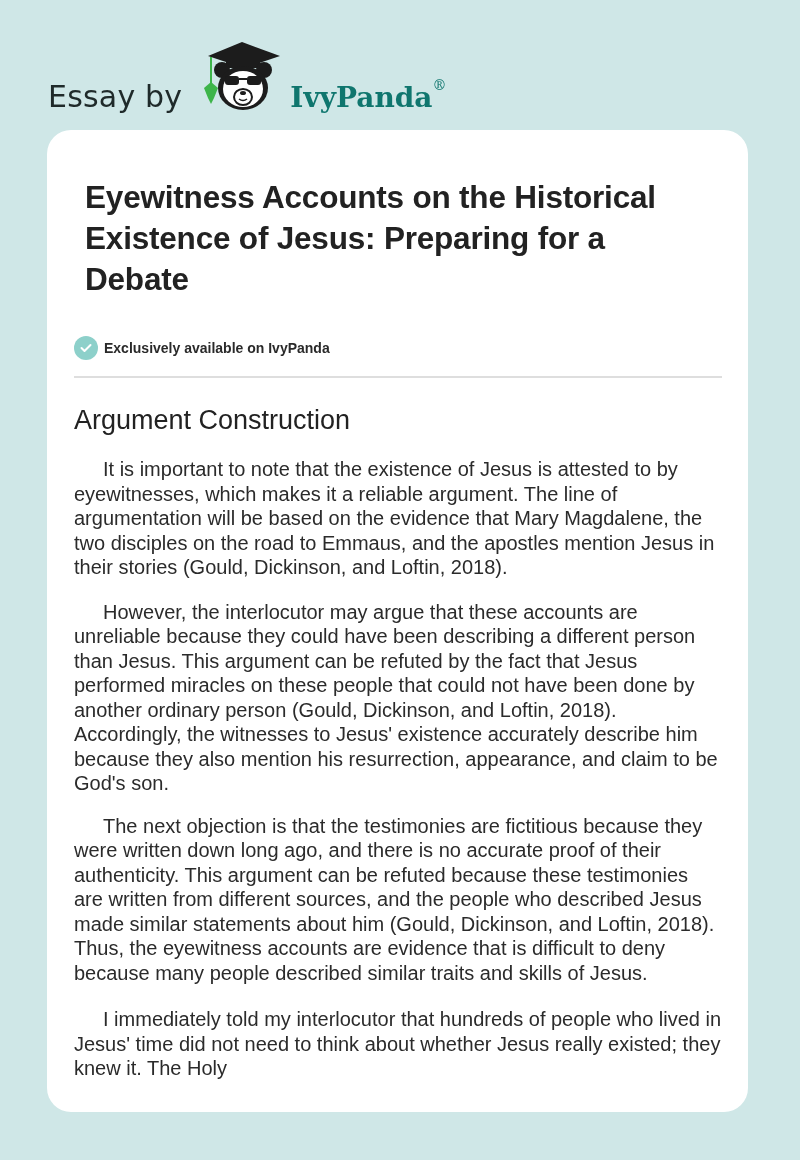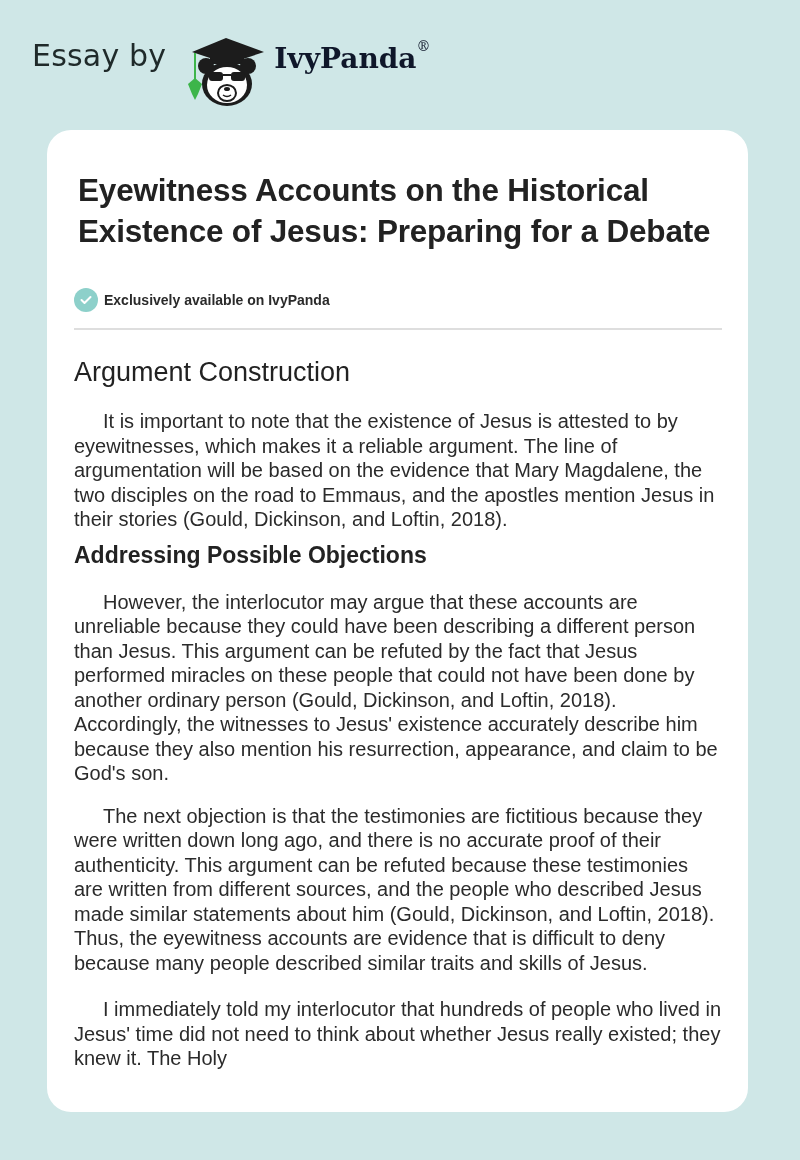--- a/index.html
+++ b/index.html
@@ -4,42 +4,42 @@
 <style>
   html, body { margin:0; padding:0; }
   body {
     width:800px; height:1160px; overflow:hidden;
     background:#cfe7e7;
     font-family:"Liberation Sans", sans-serif;
     color:#222;
     position:relative;
   }
   .header {
-    position:absolute; left:32px; top:34px; height:80px;
-    display:flex; align-items:flex-start;
+    position:absolute; left:48px; top:34px; height:80px;
+    display:flex; align-items:flex-end;
   }
   .essay-by {
     font-family:"DejaVu Sans", sans-serif;
     font-size:30px; color:#1f2a2a; letter-spacing:0.2px;
     margin-right:18px; margin-top:4px;
   }
   .logo-icon { width:86px; height:76px; margin-right:4px; }
   .brand {
     font-family:"DejaVu Serif", serif;
-    font-weight:bold; font-size:28px; color:#0f172a;
+    font-weight:bold; font-size:28px; color:#0f766e;
     margin-top:8px;
   }
   .brand sup { font-size:14px; vertical-align:top; position:relative; top:-4px; font-weight:normal;}
   .card {
     position:absolute; left:47px; top:130px; width:701px; height:982px;
     background:#fff; border-radius:24px; overflow:hidden;
   }
   .inner { padding:36px 26px 0 27px; }
   h1 {
-    margin:4px; font-size:31.5px; line-height:41px; font-weight:bold; color:#222;
+    margin:11px; font-size:31.5px; line-height:41px; font-weight:bold; color:#222;
     letter-spacing:-0.2px;
   }
   .exclusive {
     display:flex; align-items:center; margin-top:35px; height:26px;
   }
   .check {
     width:24px; height:24px; border-radius:50%; background:#8dd0ca;
     display:flex; align-items:center; justify-content:center; margin-right:6px;
   }
   .exclusive span.txt { font-size:14px; font-weight:bold; color:#2a2a2a; }
@@ -93,19 +93,18 @@
       </span>
       <span class="txt">Exclusively available on IvyPanda</span>
     </div>
 
     <div class="divider"></div>
 
     <h2 style="margin-top:25px;">Argument Construction</h2>
 
     <p style="margin-top:20px;">It is important to note that the existence of Jesus is attested to by eyewitnesses, which makes it a reliable argument. The line of argumentation will be based on the evidence that Mary Magdalene, the two disciples on the road to Emmaus, and the apostles mention Jesus in their stories (Gould, Dickinson, and Loftin, 2018).</p>
 
-    <h3 style="margin-top:8px;">Addressing Possible Objections</h3>
     <p style="margin-top:20px;">However, the interlocutor may argue that these accounts are unreliable because they could have been describing a different person than Jesus. This argument can be refuted by the fact that Jesus performed miracles on these people that could not have been done by another ordinary person (Gould, Dickinson, and Loftin, 2018). Accordingly, the witnesses to Jesus' existence accurately describe him because they also mention his resurrection, appearance, and claim to be God's son.</p>
     <p style="margin-top:18px;">The next objection is that the testimonies are fictitious because they were written down long ago, and there is no accurate proof of their authenticity. This argument can be refuted because these testimonies are written from different sources, and the people who described Jesus made similar statements about him (Gould, Dickinson, and Loftin, 2018). Thus, the eyewitness accounts are evidence that is difficult to deny because many people described similar traits and skills of Jesus.</p>
 
     <p style="margin-top:22px;">I immediately told my interlocutor that hundreds of people who lived in Jesus' time did not need to think about whether Jesus really existed; they knew it. The Holy</p>
   </div>
 </div>
 
 </body></html>

